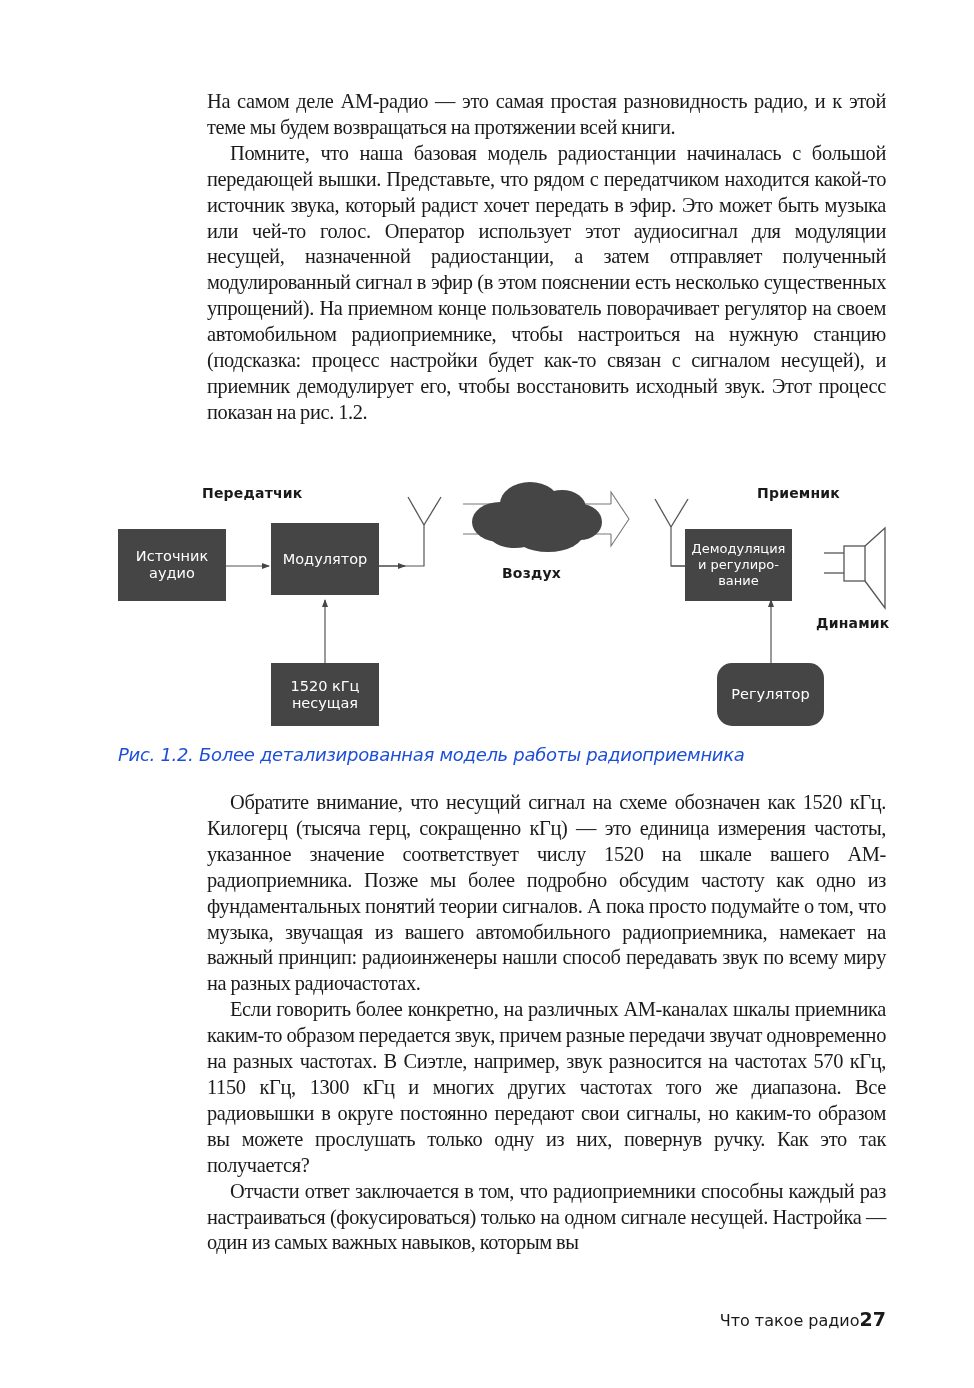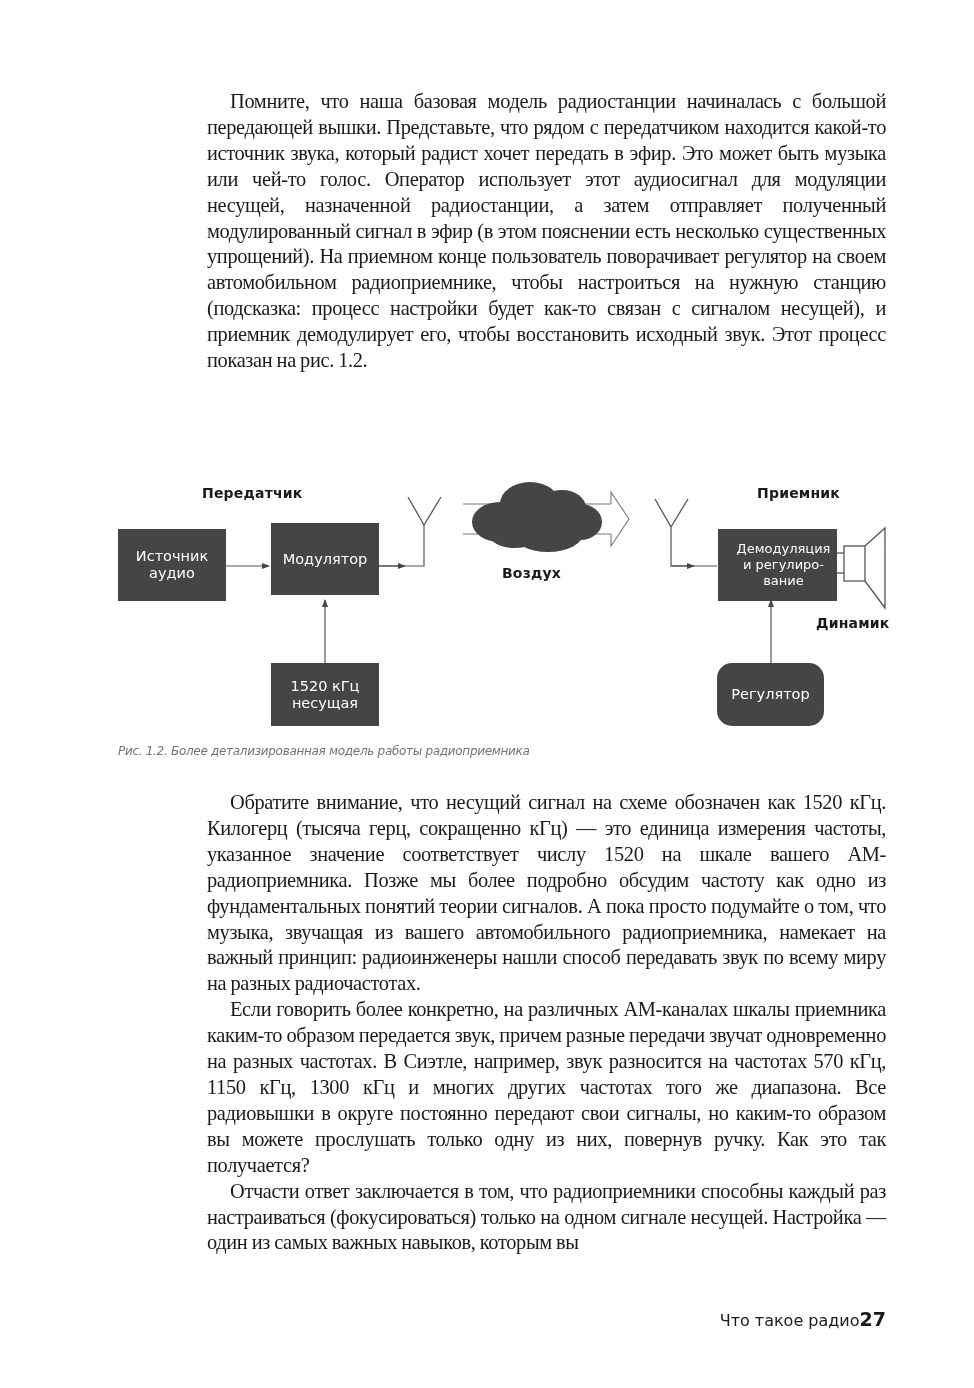--- a/index.html
+++ b/index.html
@@ -21,34 +21,35 @@
     display: flex; align-items: center; justify-content: center; text-align: center;
   }
   .box span { white-space: pre-line; }
   .box.small { font-size: 13px; line-height: 16px; }
   .fig-label {
     position: absolute; font-family: "DejaVu Sans", sans-serif; font-size: 14px;
     color: #1a1a1a; font-weight: bold; letter-spacing: 0.2px;
   }
   .caption {
     position: absolute; left: 118px; top: 744px;
-    font-family: "DejaVu Sans", sans-serif; font-style: italic; font-size: 12px;
-    color: #737373; letter-spacing: -0.3px;
+    font-family: "DejaVu Sans", sans-serif; font-style: italic; font-size: 18px;
+    color: #1d4ed8; letter-spacing: -0.3px;
   }
   .footer {
     position: absolute; top: 1308px; right: 88px;
     font-family: "DejaVu Sans", sans-serif; font-size: 16px; color: #1a1a1a;
     display: flex; align-items: baseline; 
   }
   .footer .pnum { font-weight: bold; font-size: 19px; }
 </style>
 </head>
 <body>
 
 <div class="para-block block-top">
+  <p>На самом деле АМ-радио — это самая простая разновидность радио, и к этой теме мы будем возвращаться на протяжении всей книги.</p>
   <p class="indent">Помните, что наша базовая модель радиостанции начиналась с большой передающей вышки. Представьте, что рядом с передатчиком находится какой-то источник звука, который радист хочет передать в эфир. Это может быть музыка или чей-то голос. Оператор использует этот аудиосигнал для модуляции несущей, назначенной радиостанции, а затем отправляет полученный модулированный сигнал в эфир (в этом пояснении есть несколько существенных упрощений). На приемном конце пользователь поворачивает регулятор на своем автомобильном радиоприемнике, чтобы настроиться на нужную станцию (подсказка: процесс настройки будет как-то связан с сигналом несущей), и приемник демодулирует его, чтобы восстановить исходный звук. Этот процесс показан на рис. 1.2.</p>
 </div>
 
 <div class="figure">
   <svg width="974" height="270">
     <defs>
       <marker id="arr" markerWidth="8" markerHeight="6" refX="7" refY="3" orient="auto" markerUnits="userSpaceOnUse">
         <path d="M0,0 L8,3 L0,6 Z" fill="#454545"></path>
       </marker>
     </defs>
@@ -106,21 +107,21 @@
     <span>Источник
 аудио</span>
   </div>
   <div class="box" style="left:271px; top:53px; width:108px; height:72px;">
     <span>Модулятор</span>
   </div>
   <div class="box" style="left:271px; top:193px; width:108px; height:63px;">
     <span>1520 кГц
 несущая</span>
   </div>
-  <div class="box small" style="left:718px; top:59px; width:107px; height:72px;padding-left:12px;">
+  <div class="box small" style="left:685px; top:59px; width:107px; height:72px;">
     <span>Демодуляция
 и регулиро-
 вание</span>
   </div>
   <div class="box" style="left:717px; top:193px; width:107px; height:63px;border-radius:15px;">
     <span>Регулятор</span>
   </div>
 </div>
 
 <div class="caption">Рис. 1.2. Более детализированная модель работы радиоприемника</div>

